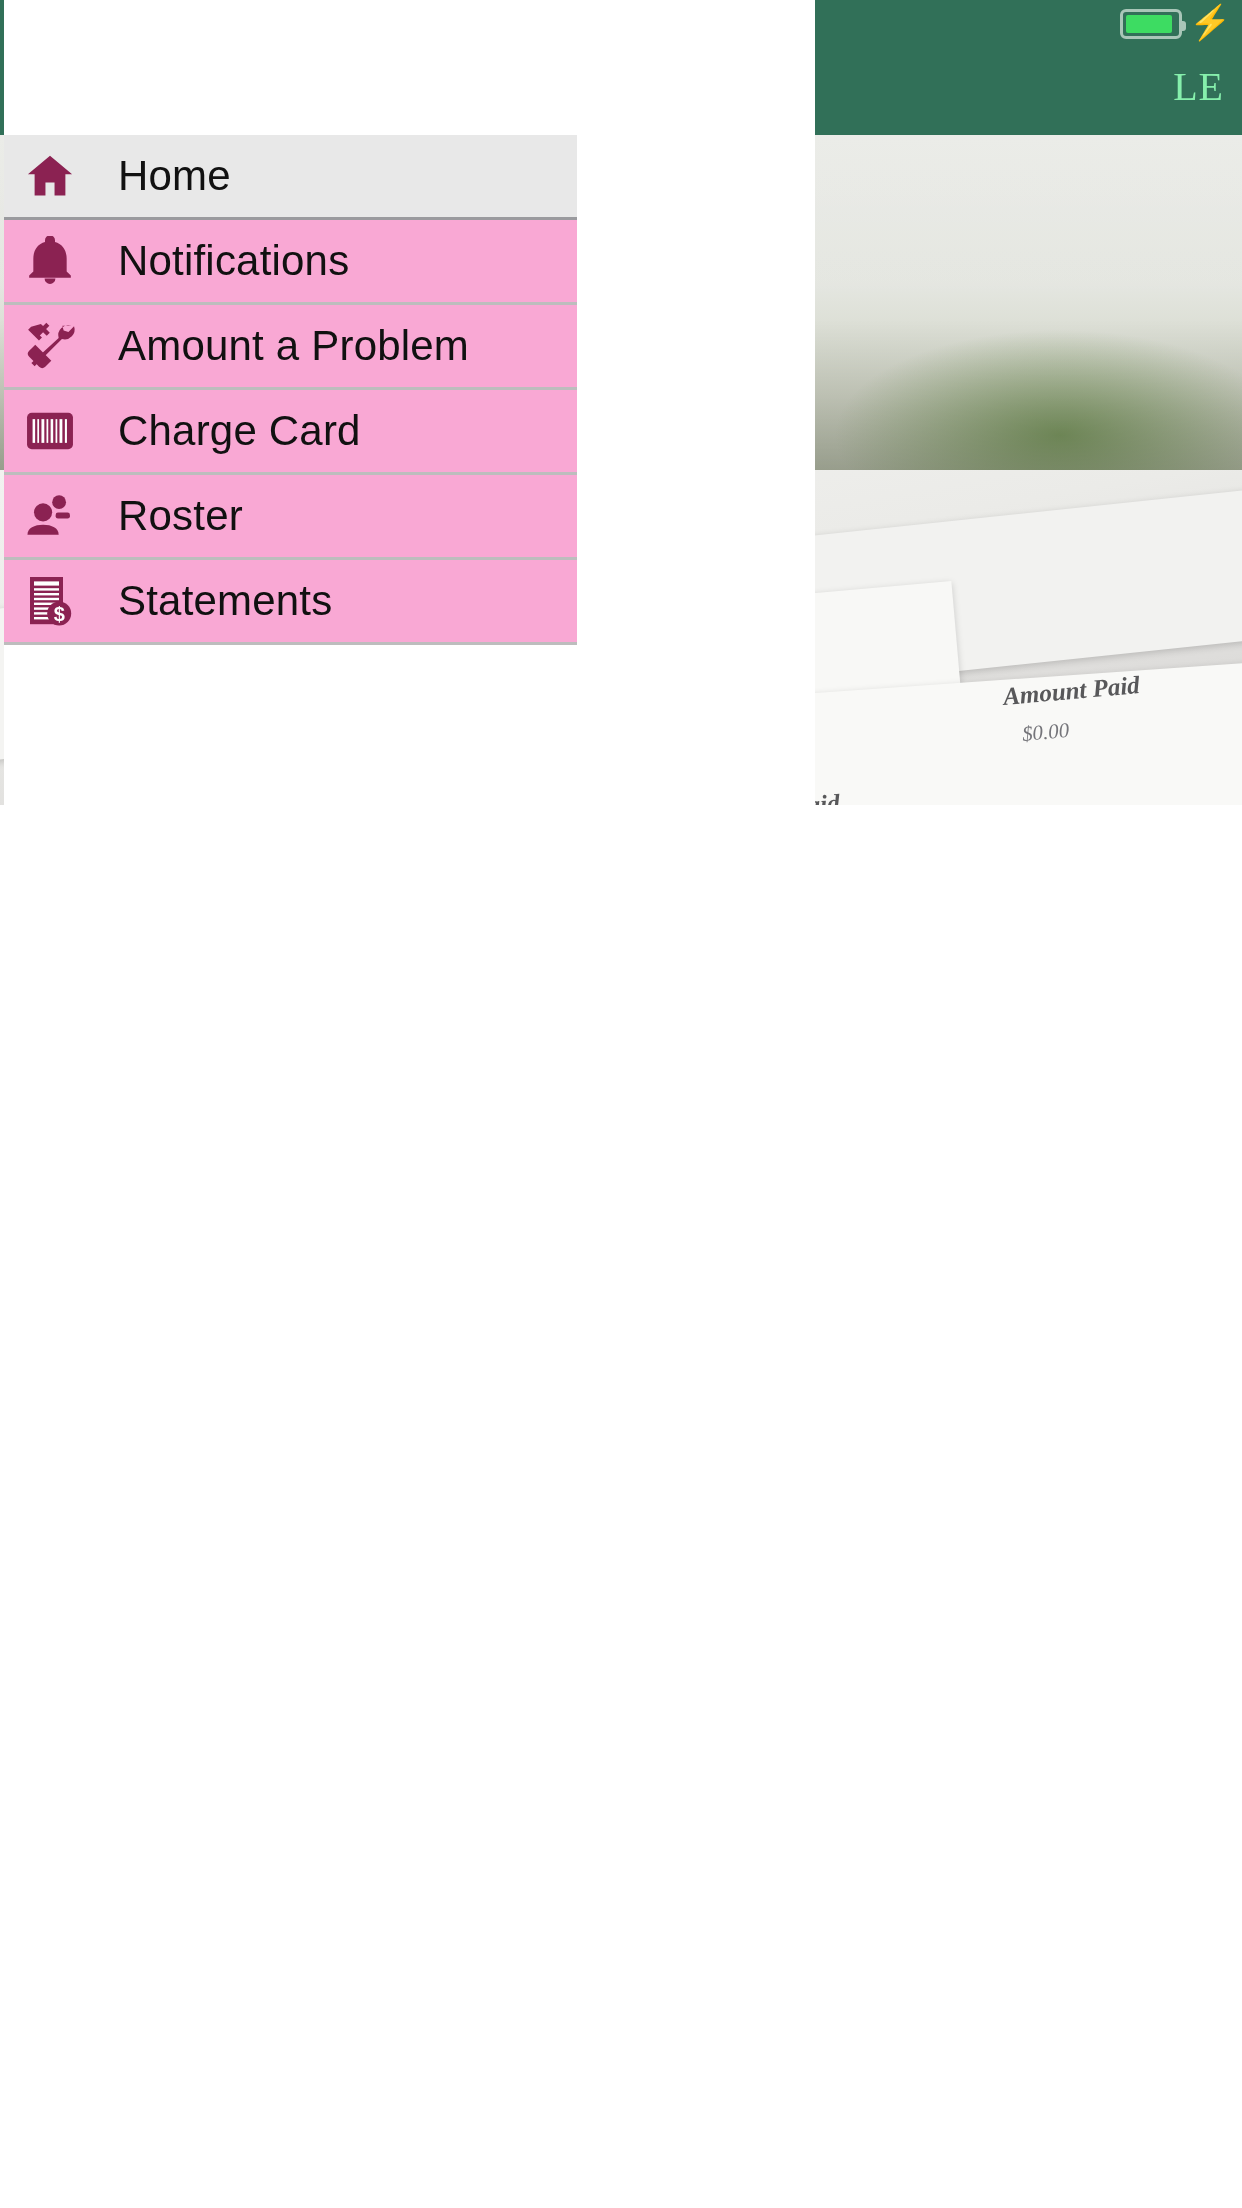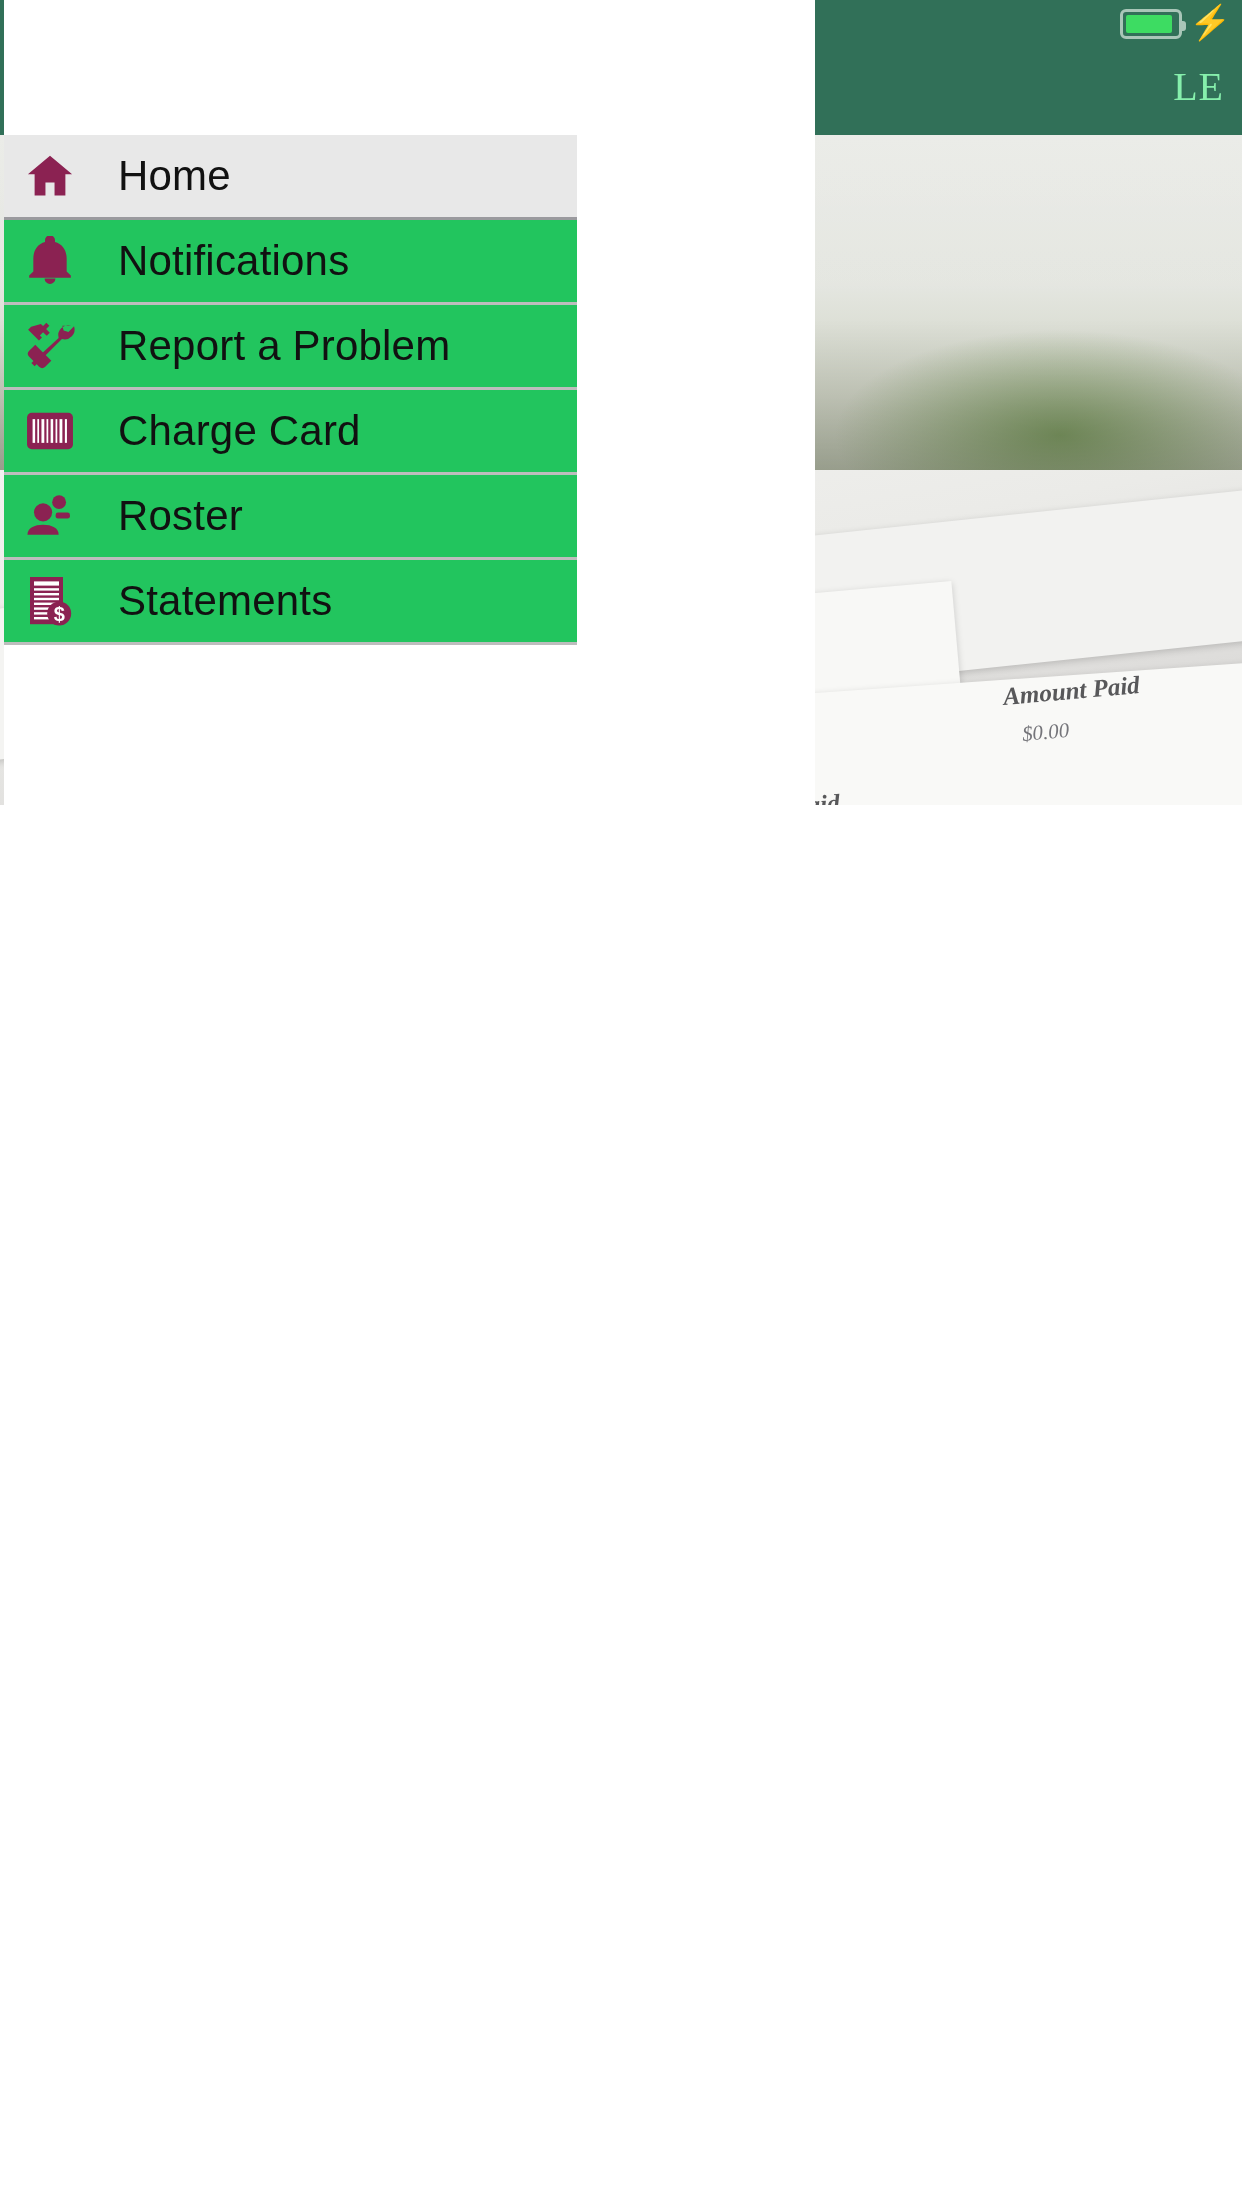--- a/index.html
+++ b/index.html
@@ -212,21 +212,21 @@
   .nav-list {
     width: 573px;
   }
   .nav-item {
     position: relative;
     display: flex;
     align-items: center;
     height: 85px;
     padding: 0 0 0 18px;
     box-sizing: border-box;
-    background: #22c55e;
+    background: #f9a8d4;
     border-bottom: 3px solid #bdbdbd;
   }
   .nav-item.active {
     background: #e8e8e8;
     border-bottom-color: #9a9a9e;
   }
   .nav-icon {
     width: 56px;
     min-width: 56px;
     height: 56px;
@@ -335,21 +335,21 @@
       </div>
 
       <div class="nav-item">
         <span class="nav-icon">
           <svg width="52" height="52" viewBox="0 0 24 24" fill="currentColor">
             <path d="M3.3 3.1 1.9 4.5l5 5 1.4-1.4-1-1 1.5-1.5 1.7 1.7 1.4-1.4-1.7-1.7 1.5-1.5-1.4-1.4-1.5 1.5-1-1z"></path>
             <path d="M5.2 11.4 2.4 14.2a2 2 0 0 0 0 2.8l4.6 4.6a2 2 0 0 0 2.8 0l2.8-2.8z"></path>
             <path d="M21.9 3.9a4.6 4.6 0 0 0-5.9 5.6L3.4 21.1l1.5 1.5L17.5 10a4.6 4.6 0 0 0 5.6-5.9l-2.6 2.6-2.2-.6-.6-2.2z" transform="translate(0,-1.2)"></path>
           </svg>
         </span>
-        <span class="nav-text">Report a Problem</span>
+        <span class="nav-text">Amount a Problem</span>
       </div>
 
       <div class="nav-item">
         <span class="nav-icon">
           <svg width="48" height="38" viewBox="0 0 30 24" fill="none">
             <rect x="0.5" y="0.5" width="29" height="23" rx="3" fill="currentColor"></rect>
             <g fill="#ffffff">
               <rect x="4" y="4.5" width="1.6" height="15"></rect>
               <rect x="7" y="4.5" width="1.1" height="15"></rect>
               <rect x="9.6" y="4.5" width="1.8" height="15"></rect>

